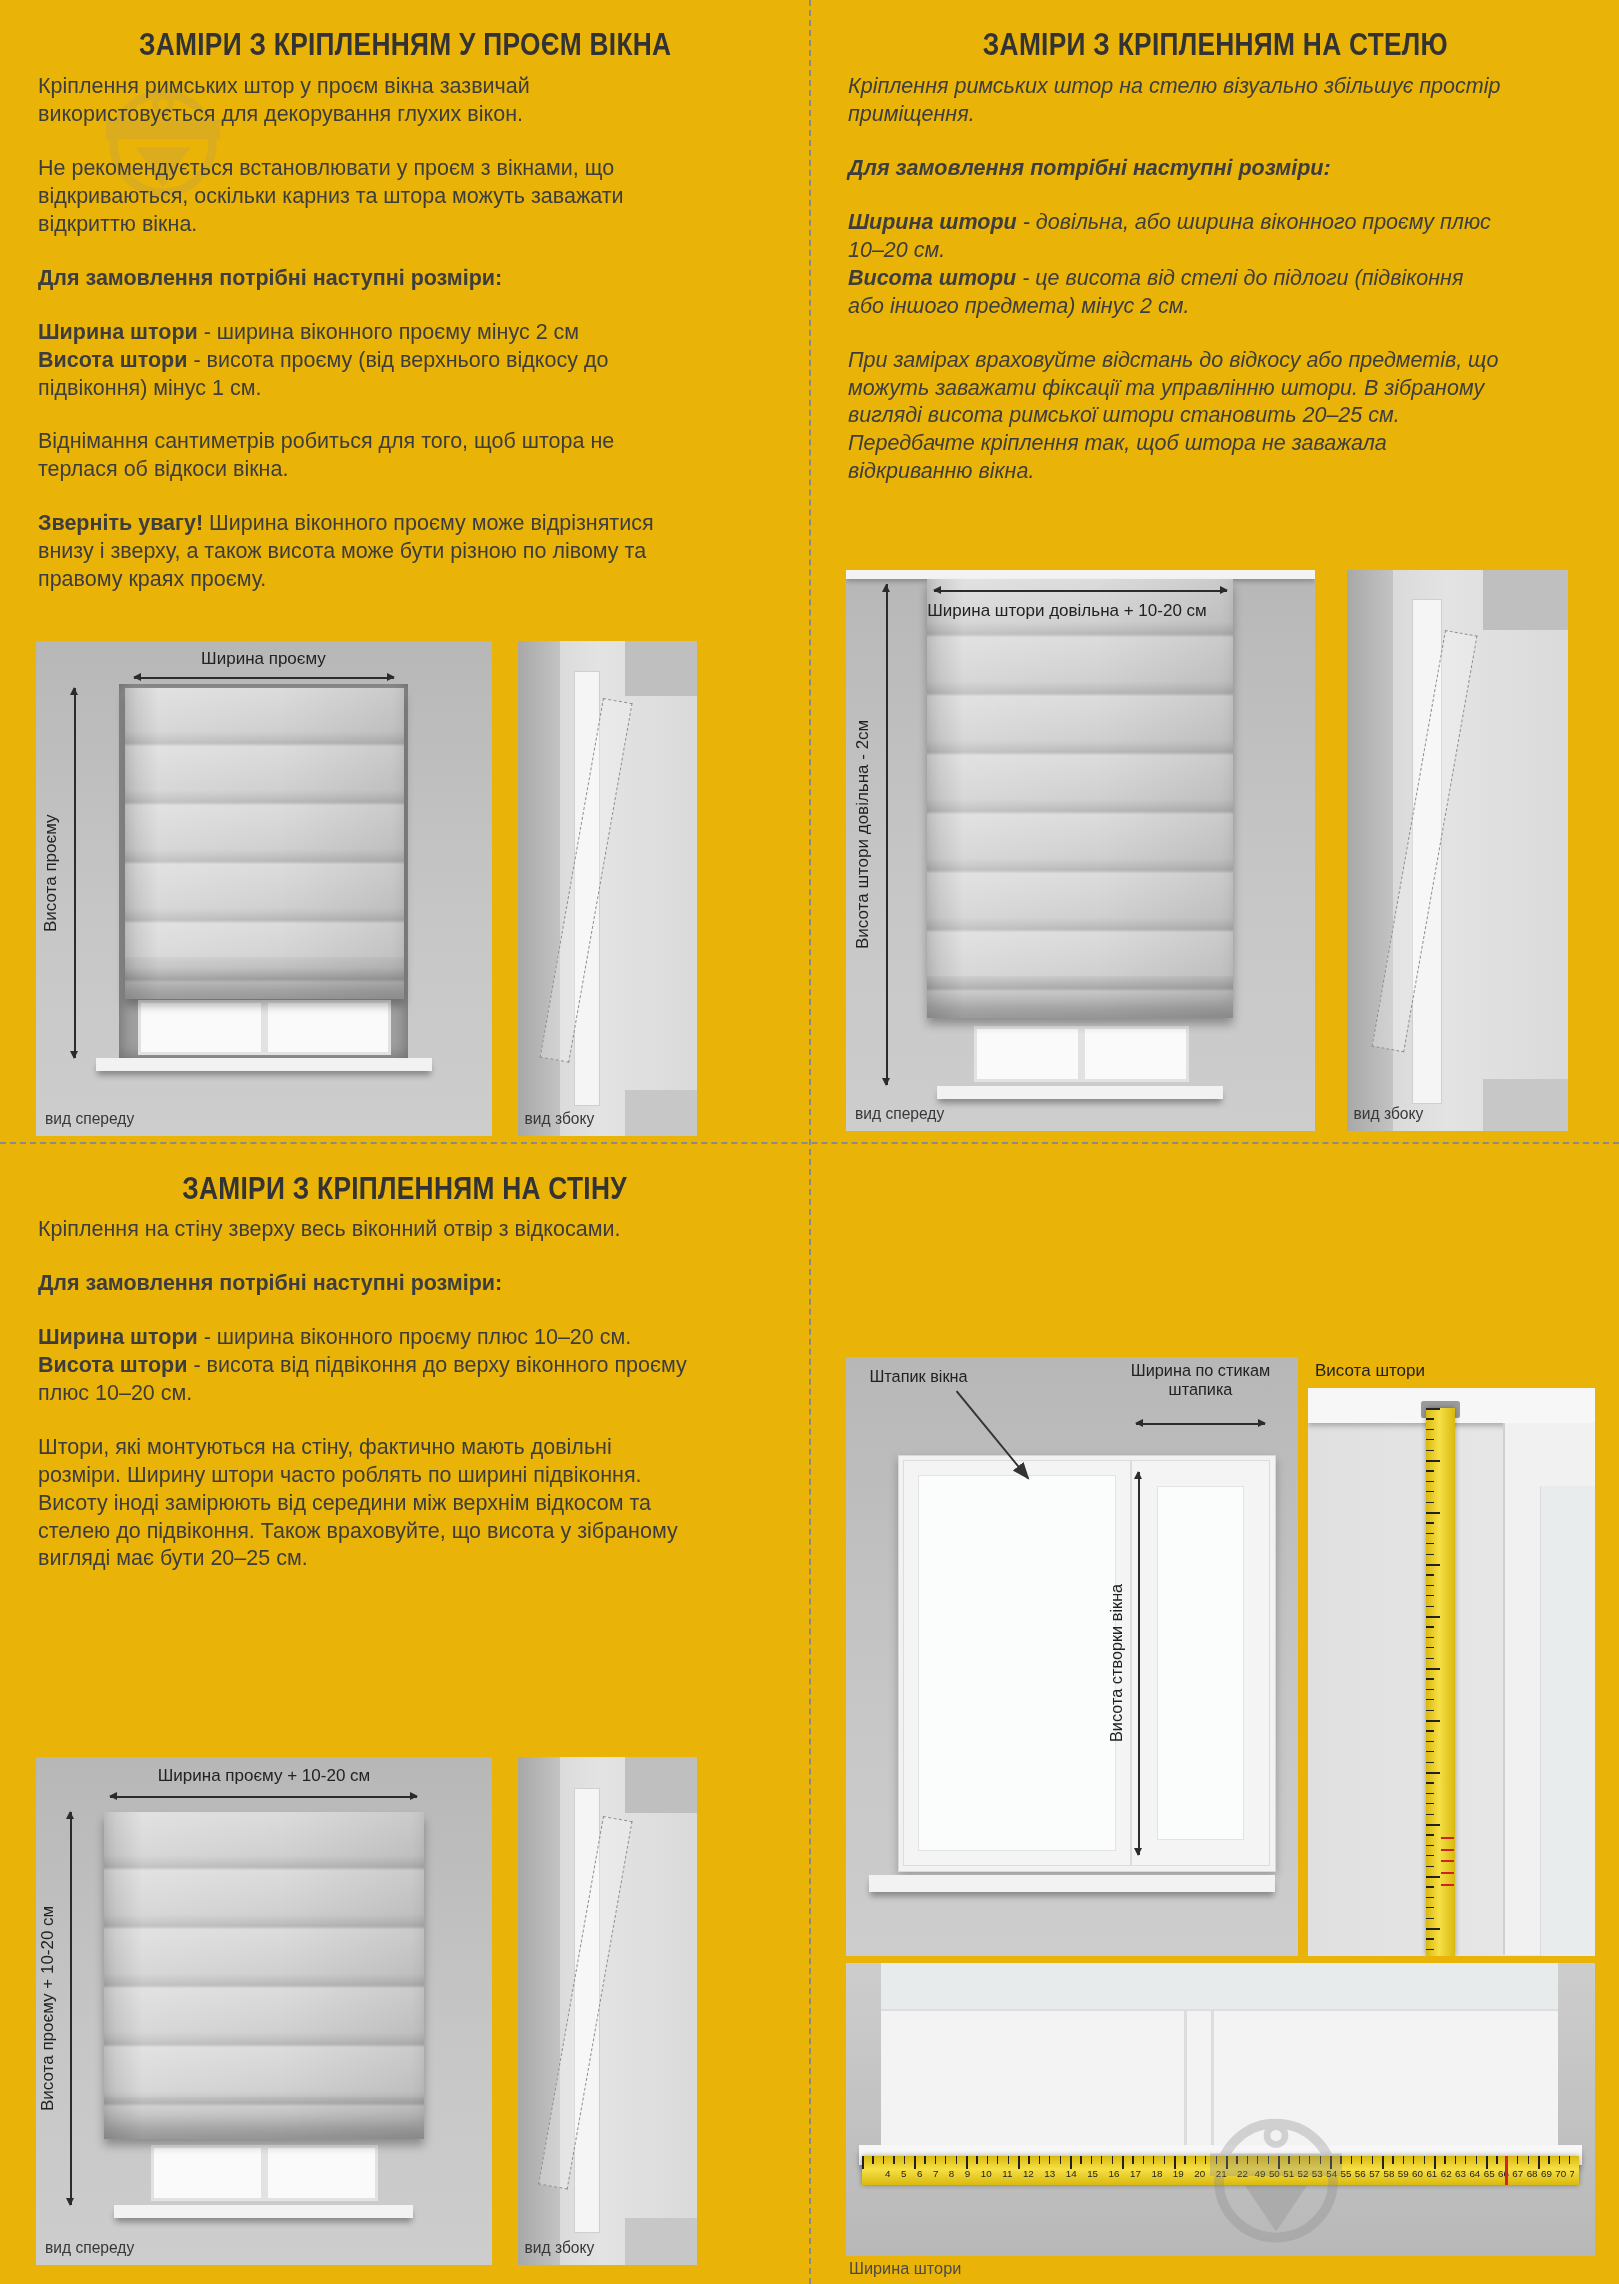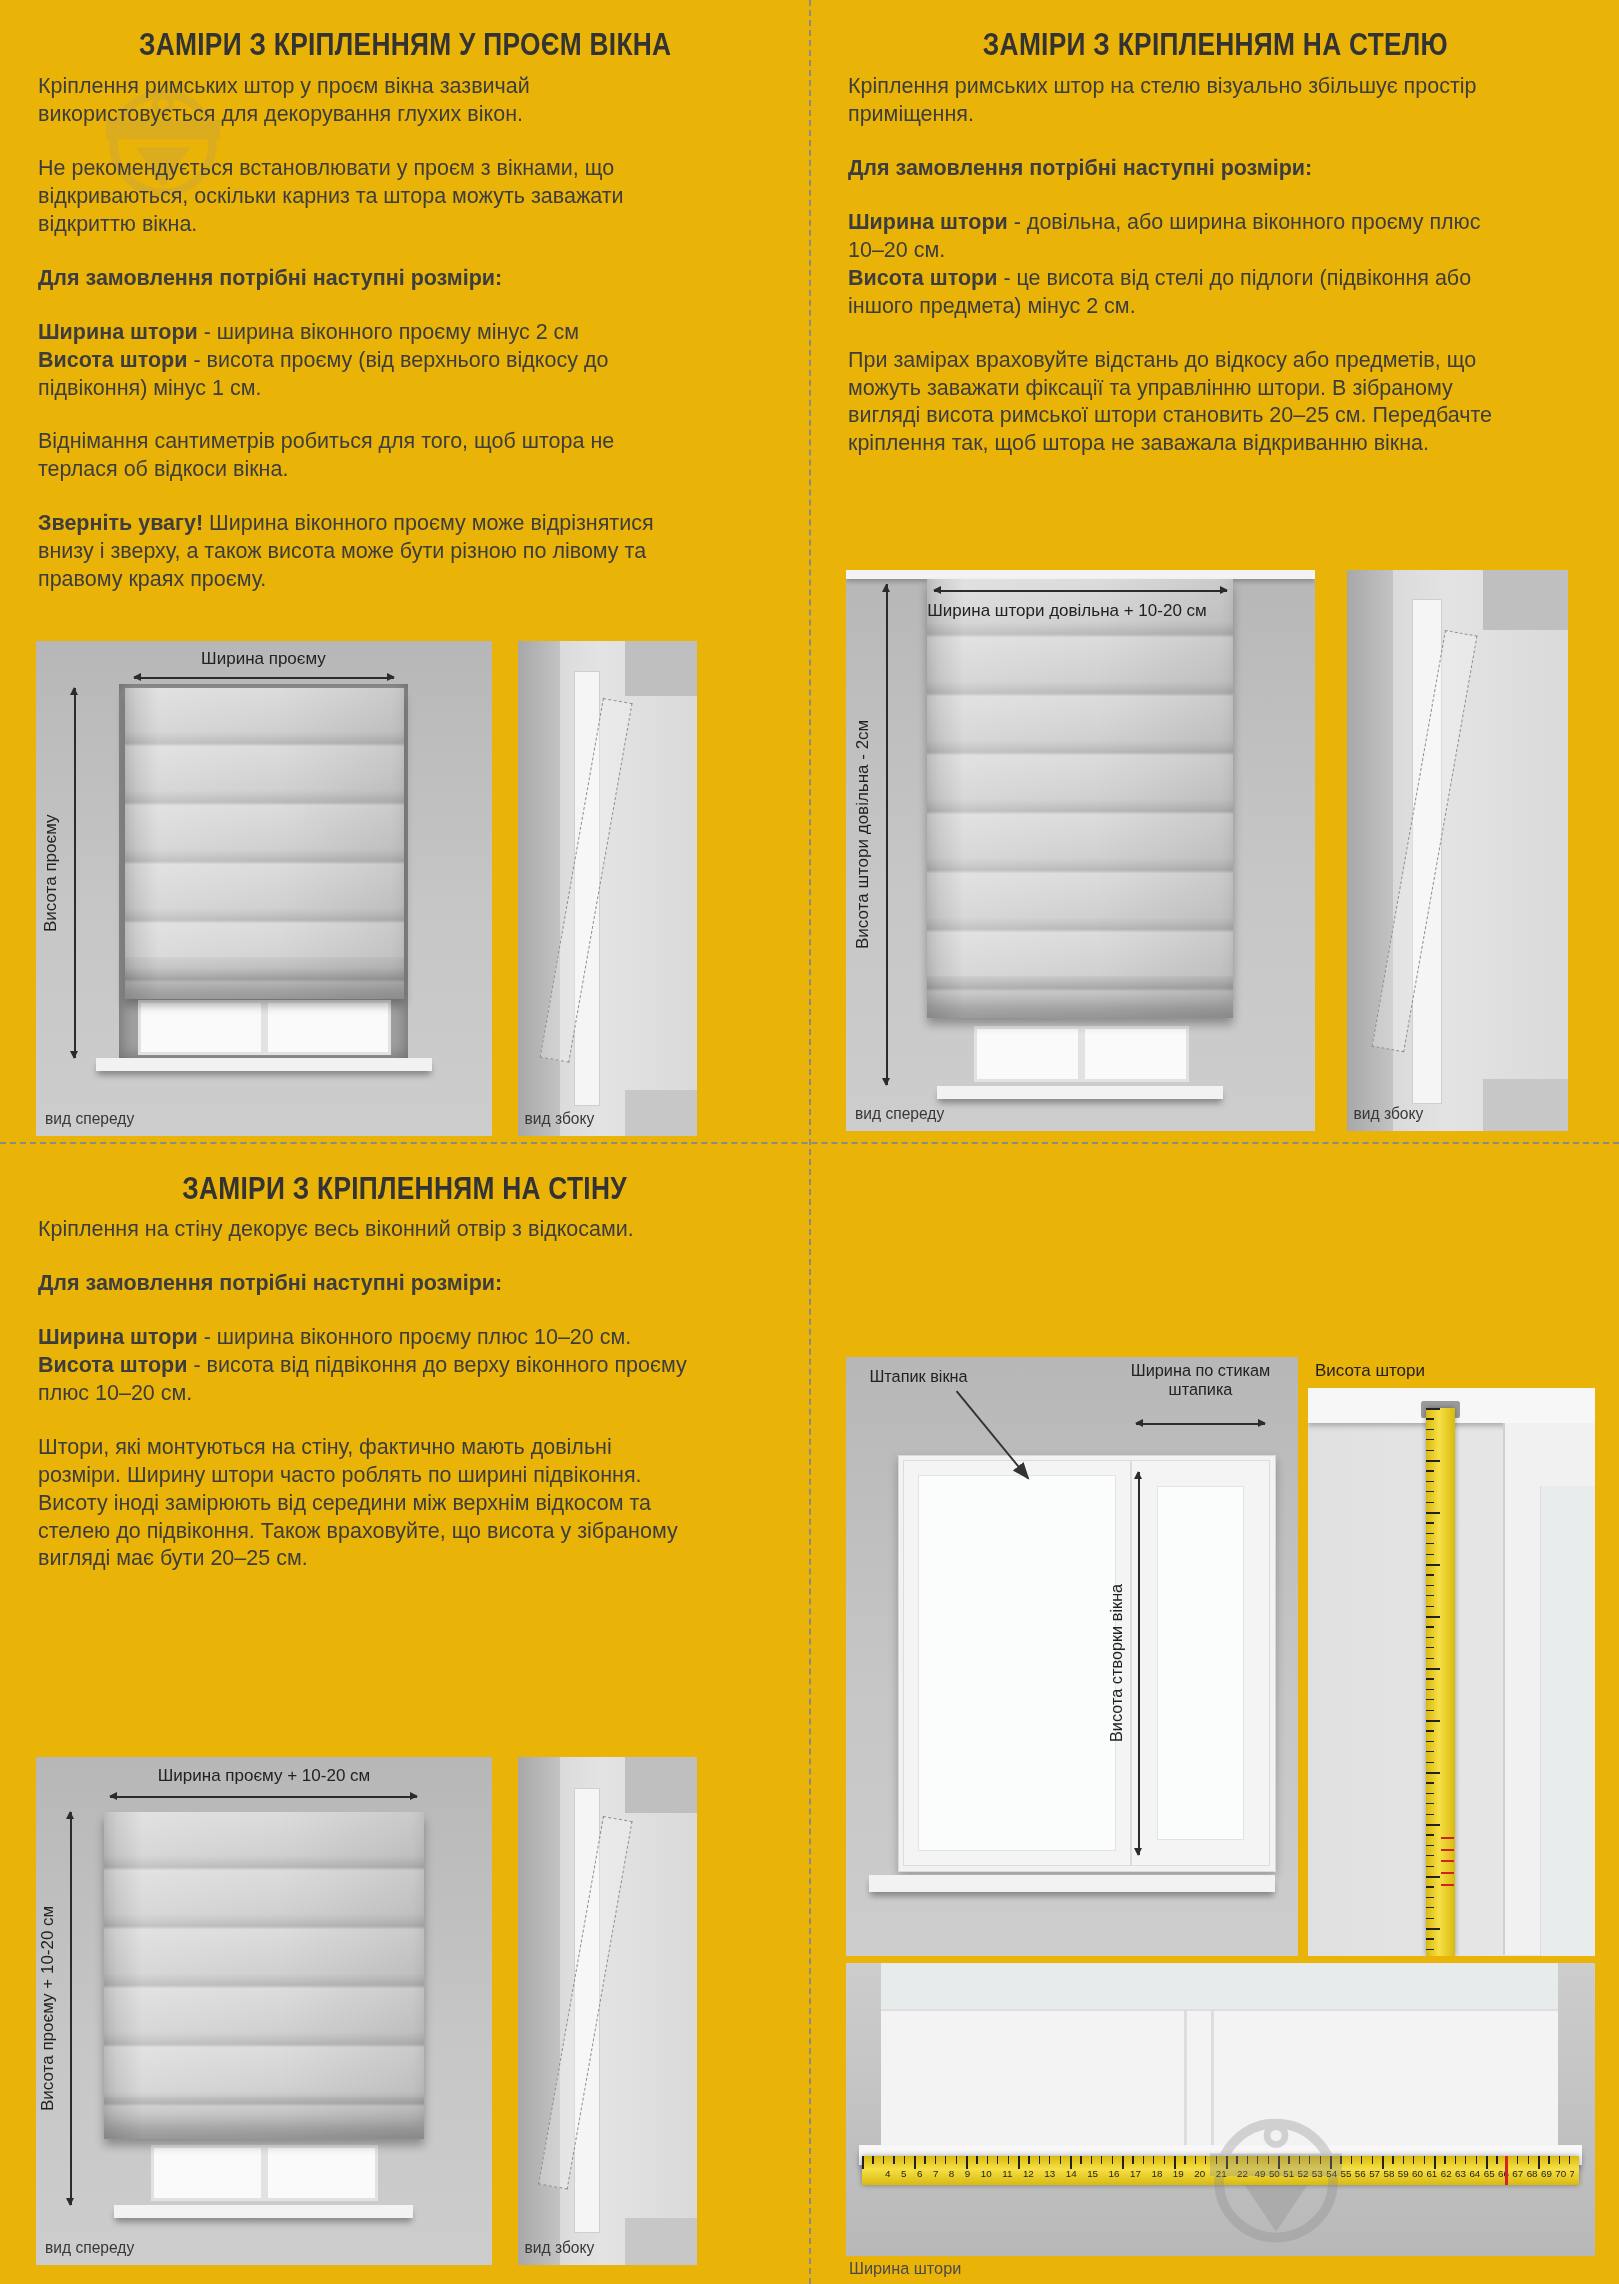--- a/index.html
+++ b/index.html
@@ -135,21 +135,21 @@
         <div class="side-block" style="right:0;top:0;width:72px;height:55px;"></div>
         <div class="side-block" style="right:0;bottom:0;width:72px;height:46px;background:#c7c7c7;"></div>
         <div class="view-lbl" style="left:6.5px;bottom:7.8px;">вид збоку</div>
       </div>
     </div>
   </div>
 
   <div class="quad" style="left:810px;top:0;width:810px;height:1142px;">
     <div class="sec-title" style="top:29px;"><span>ЗАМІРИ З КРІПЛЕННЯМ НА СТЕЛЮ</span></div>
 
-    <div class="col" style="left:38px;top:73px;width:657px;">
+    <div class="col" style="left:38px;top:73px;width:657px;font-style:italic;">
       <div class="txt block">Кріплення римських штор на стелю візуально збільшує простір приміщення.</div>
       <div class="txt block b">Для замовлення потрібні наступні розміри:</div>
       <div class="txt block">
         <div><span class="b">Ширина штори</span><span> - довільна, або ширина віконного проєму плюс 10–20 см.</span></div>
         <div><span class="b">Висота штори</span><span> - це висота від стелі до підлоги (підвіконня або іншого предмета) мінус 2 см.</span></div>
       </div>
       <div class="txt block">При замірах враховуйте відстань до відкосу або предметів, що можуть заважати фіксації та управлінню штори. В зібраному вигляді висота римської штори становить 20–25 см. Передбачте кріплення так, щоб штора не заважала відкриванню вікна.</div>
     </div>
 
     <div class="abs" style="left:36px;top:570px;width:736px;height:561px;">
@@ -176,21 +176,21 @@
         <div class="side-block" style="right:0;bottom:0;width:85px;height:52px;background:#c7c7c7;"></div>
         <div class="view-lbl" style="left:6.5px;bottom:7.8px;">вид збоку</div>
       </div>
     </div>
   </div>
 
   <div class="quad" style="left:0;top:1142px;width:810px;height:1142px;">
     <div class="sec-title" style="top:31px;"><span>ЗАМІРИ З КРІПЛЕННЯМ НА СТІНУ</span></div>
 
     <div class="col" style="left:38px;top:74px;width:657px;">
-      <div class="txt block">Кріплення на стіну декорує весь віконний отвір з відкосами.</div>
+      <div class="txt block">Кріплення на стіну зверху весь віконний отвір з відкосами.</div>
       <div class="txt block b">Для замовлення потрібні наступні розміри:</div>
       <div class="txt block">
         <div><span class="b">Ширина штори</span><span> - ширина віконного проєму плюс 10–20 см.</span></div>
         <div><span class="b">Висота штори</span><span> - висота від підвіконня до верху віконного проєму плюс 10–20 см.</span></div>
       </div>
       <div class="txt block">Штори, які монтуються на стіну, фактично мають довільні розміри. Ширину штори часто роблять по ширині підвіконня. Висоту іноді замірюють від середини між верхнім відкосом та стелею до підвіконня. Також враховуйте, що висота у зібраному вигляді має бути 20–25 см.</div>
     </div>
 
     <div class="abs" style="left:36px;top:615px;width:738px;height:508px;">
       <div class="fig" style="left:0;top:0;width:456px;height:508px;">

